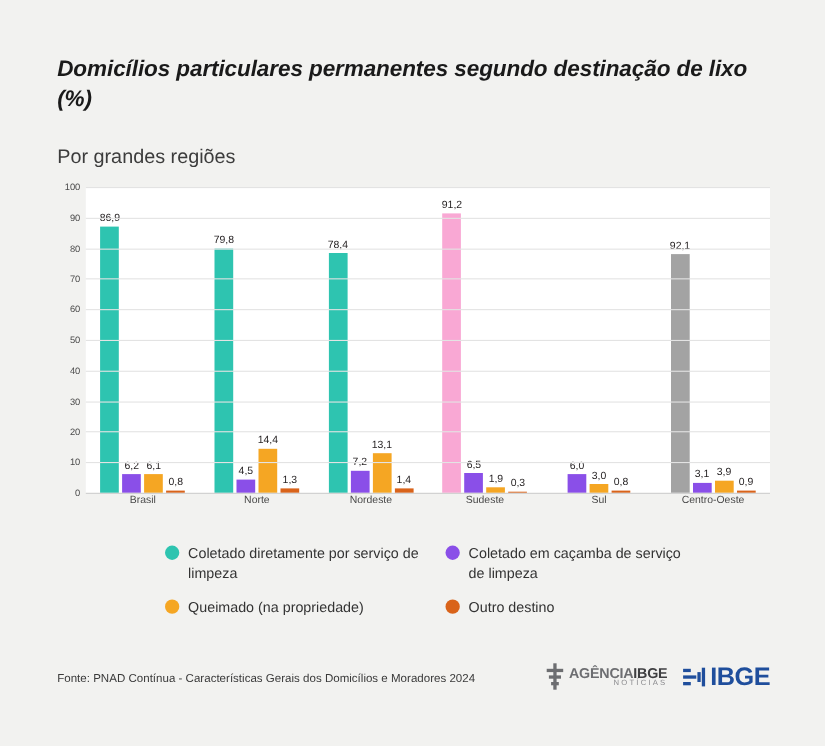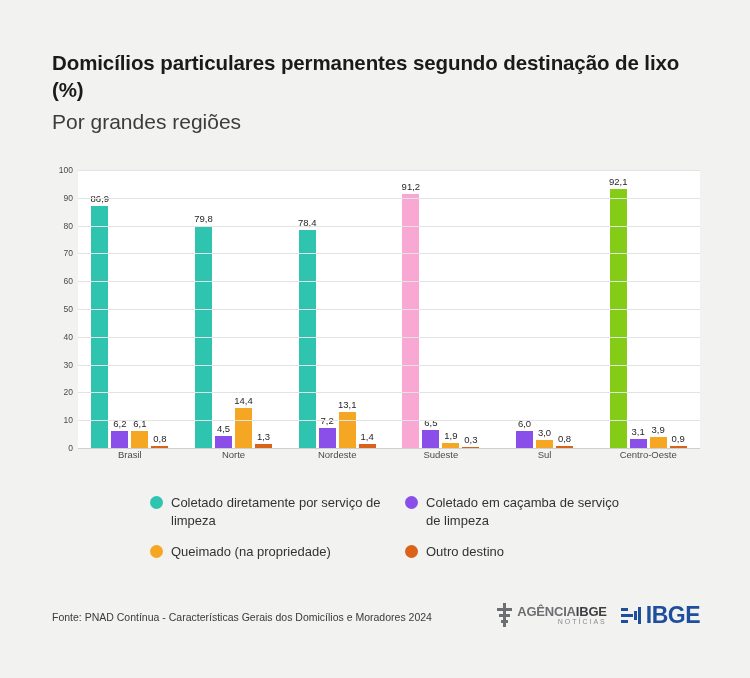--- a/index.html
+++ b/index.html
@@ -23,26 +23,27 @@
   .title {
     position: absolute;
     left: 52px;
     top: 49px;
     width: 640px;
     font-size: 20.5px;
     font-weight: bold;
     line-height: 1.33;
     color: #1a1a1a;
     letter-spacing: -0.1px;
+    font-style: italic;
   }
   .subtitle {
     position: absolute;
     left: 52px;
-    top: 110px;
-    font-size: 21px;
+    top: 132px;
+    font-size: 18px;
     color: #3c3c3c;
     font-weight: normal;
   }
   
   .plot-wrap {
     position: absolute;
     left: 52px;
     top: 170px;
     width: 648px;
     height: 278px;
@@ -332,21 +333,21 @@
             <div class="bar" style="height: 8.34px; background: rgb(245, 166, 35);">
               <span class="val">3,0</span>
             </div>
             <div class="bar" style="height: 2.224px; background: rgb(217, 99, 26);">
               <span class="val">0,8</span>
             </div>
           </div>
         </div>
         <div class="group">
           <div class="bars">
-            <div class="bar" style="height: 259px; background: #84cc16;">
+            <div class="bar" style="height: 217px; background: #a3a3a3;">
               <span class="val">92,1</span>
             </div>
             <div class="bar" style="height: 8.618px; background: rgb(138, 79, 232);">
               <span class="val">3,1</span>
             </div>
             <div class="bar" style="height: 10.842px; background: rgb(245, 166, 35);">
               <span class="val">3,9</span>
             </div>
             <div class="bar" style="height: 2.502px; background: rgb(217, 99, 26);">
               <span class="val">0,9</span>

